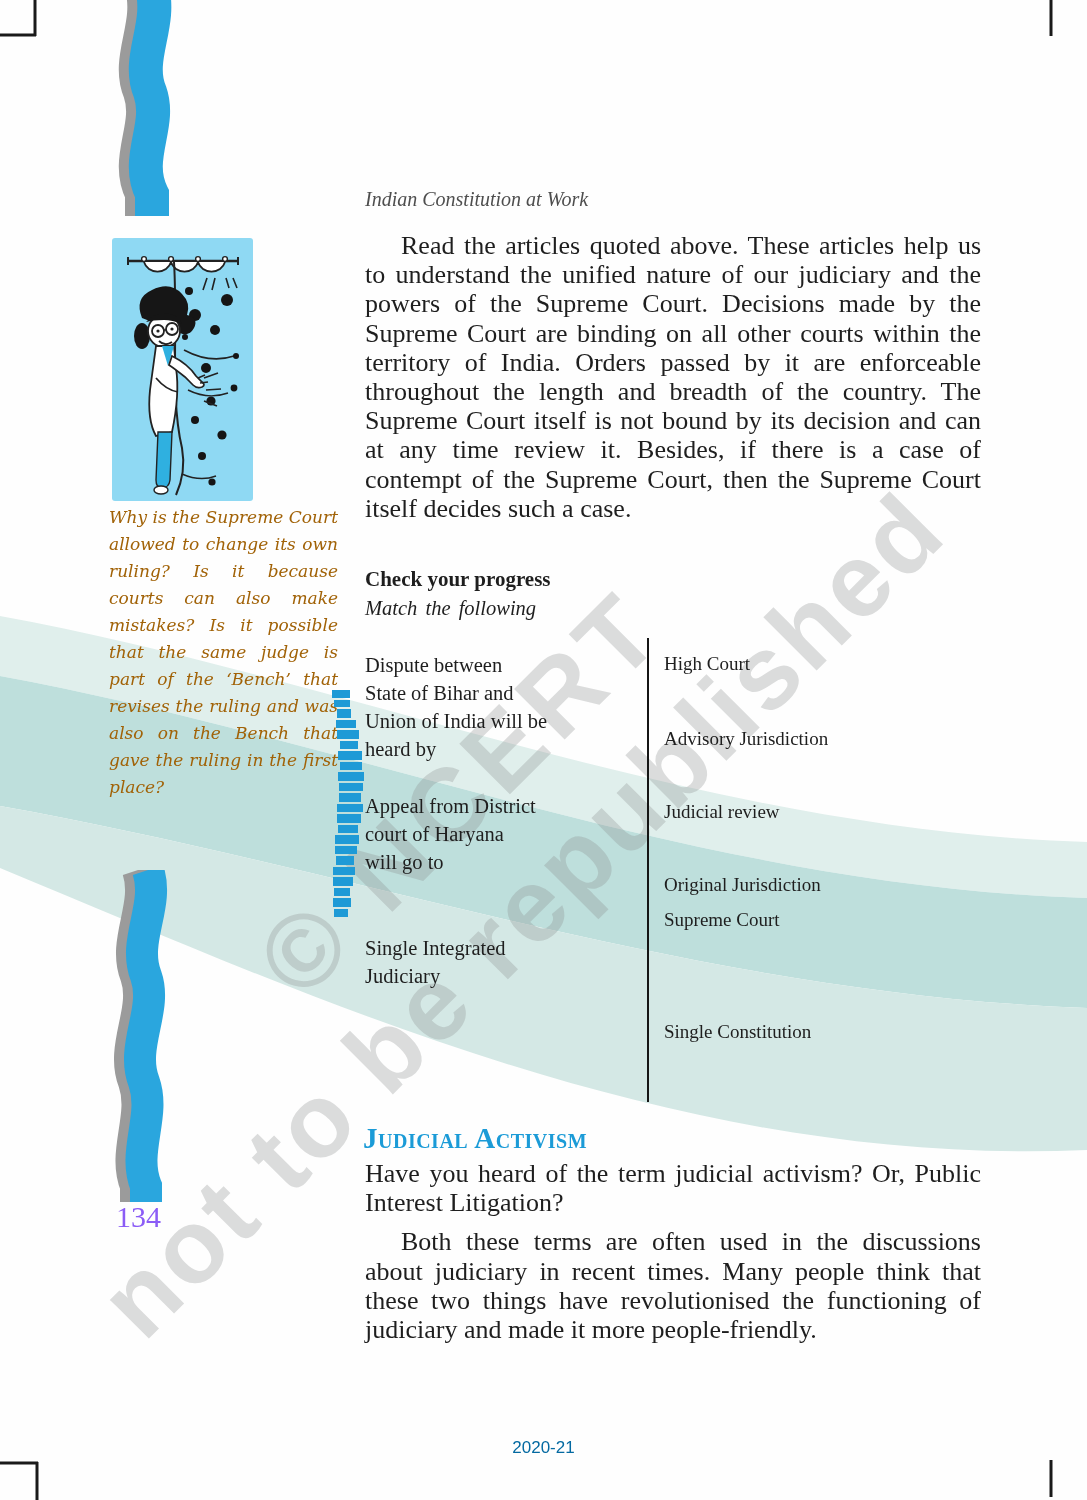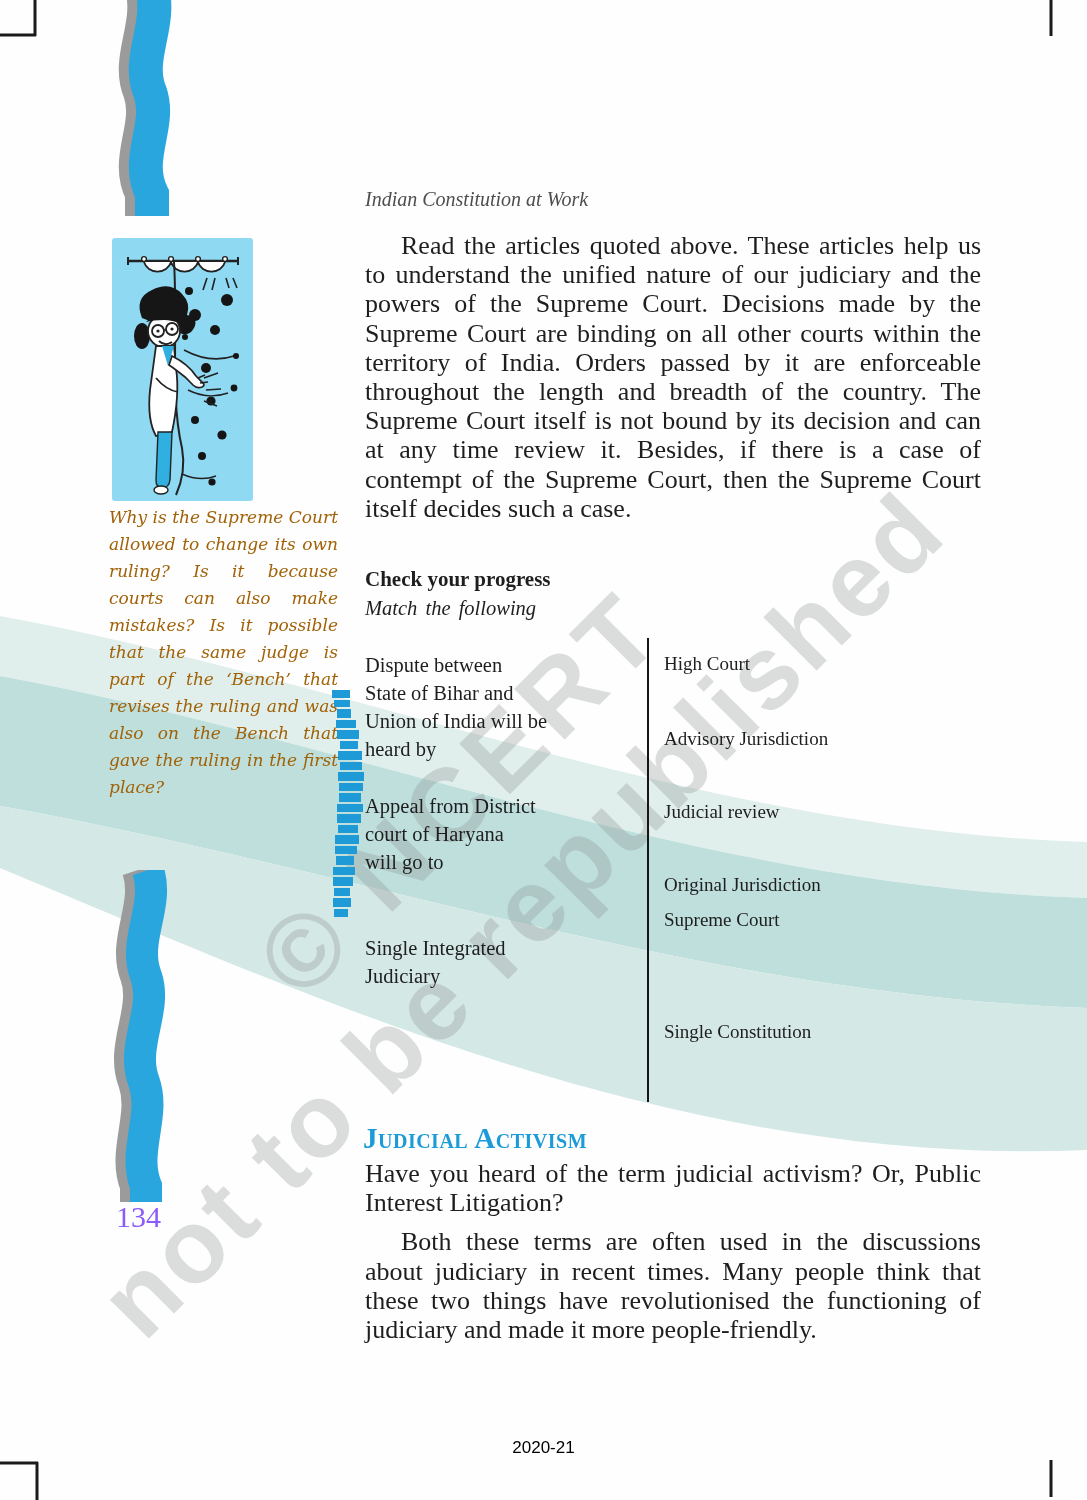--- a/index.html
+++ b/index.html
@@ -24,21 +24,21 @@
   
   .ribbon{position:absolute;z-index:2;}
 
   
   .running-head{
     position:absolute; top:188px; left:365px; width:575px;
     text-align:left; font-style:italic; font-size:20px; color:#4e4e4e;
   }
   .page-number{position:absolute; left:116px; top:1200px; font-size:30px; color:#8b5cf6;}
   .folio{position:absolute; left:0; right:0; top:1438px; text-align:center;
-    font-family:"Liberation Sans",sans-serif; font-size:17px; color:#000000;}
+    font-family:"Liberation Sans",sans-serif; font-size:17px; color:#0369a1;}
 
   
   .illustration{position:absolute; left:112px; top:238px; width:141px; height:263px;}
   .caption{
     position:absolute; left:109px; top:504px; width:229px;
     font-family:"DejaVu Serif",serif; font-style:italic;
     font-size:17px; line-height:27px; color:#a16207;
     text-align:justify; text-align-last:left;
   }
 

